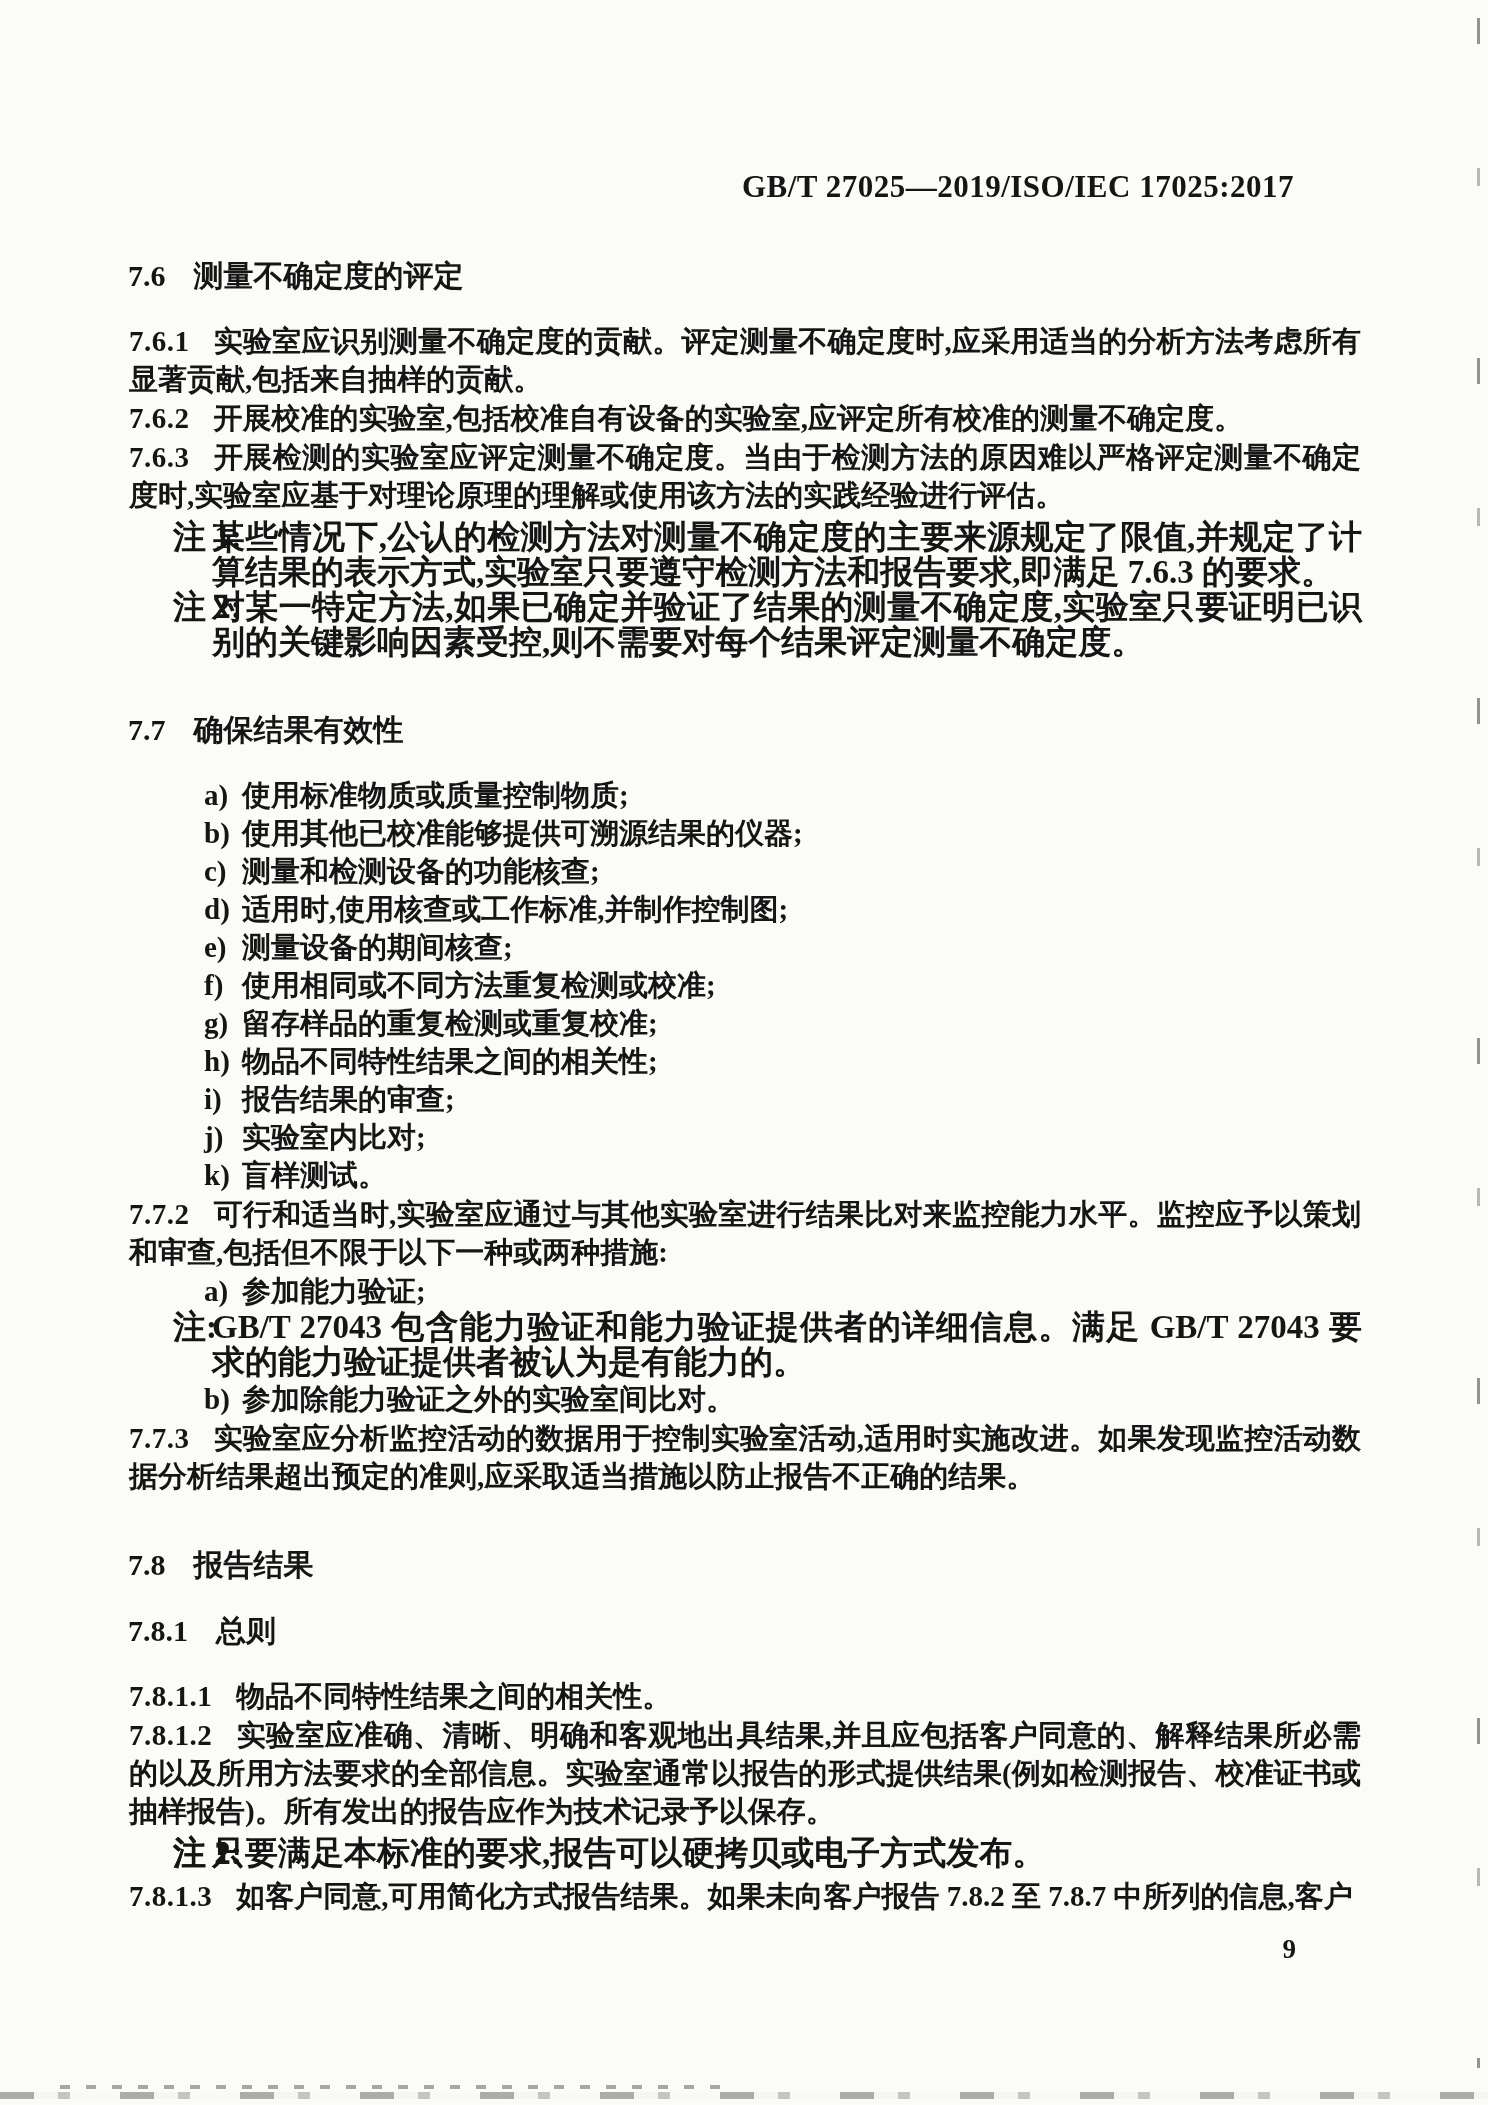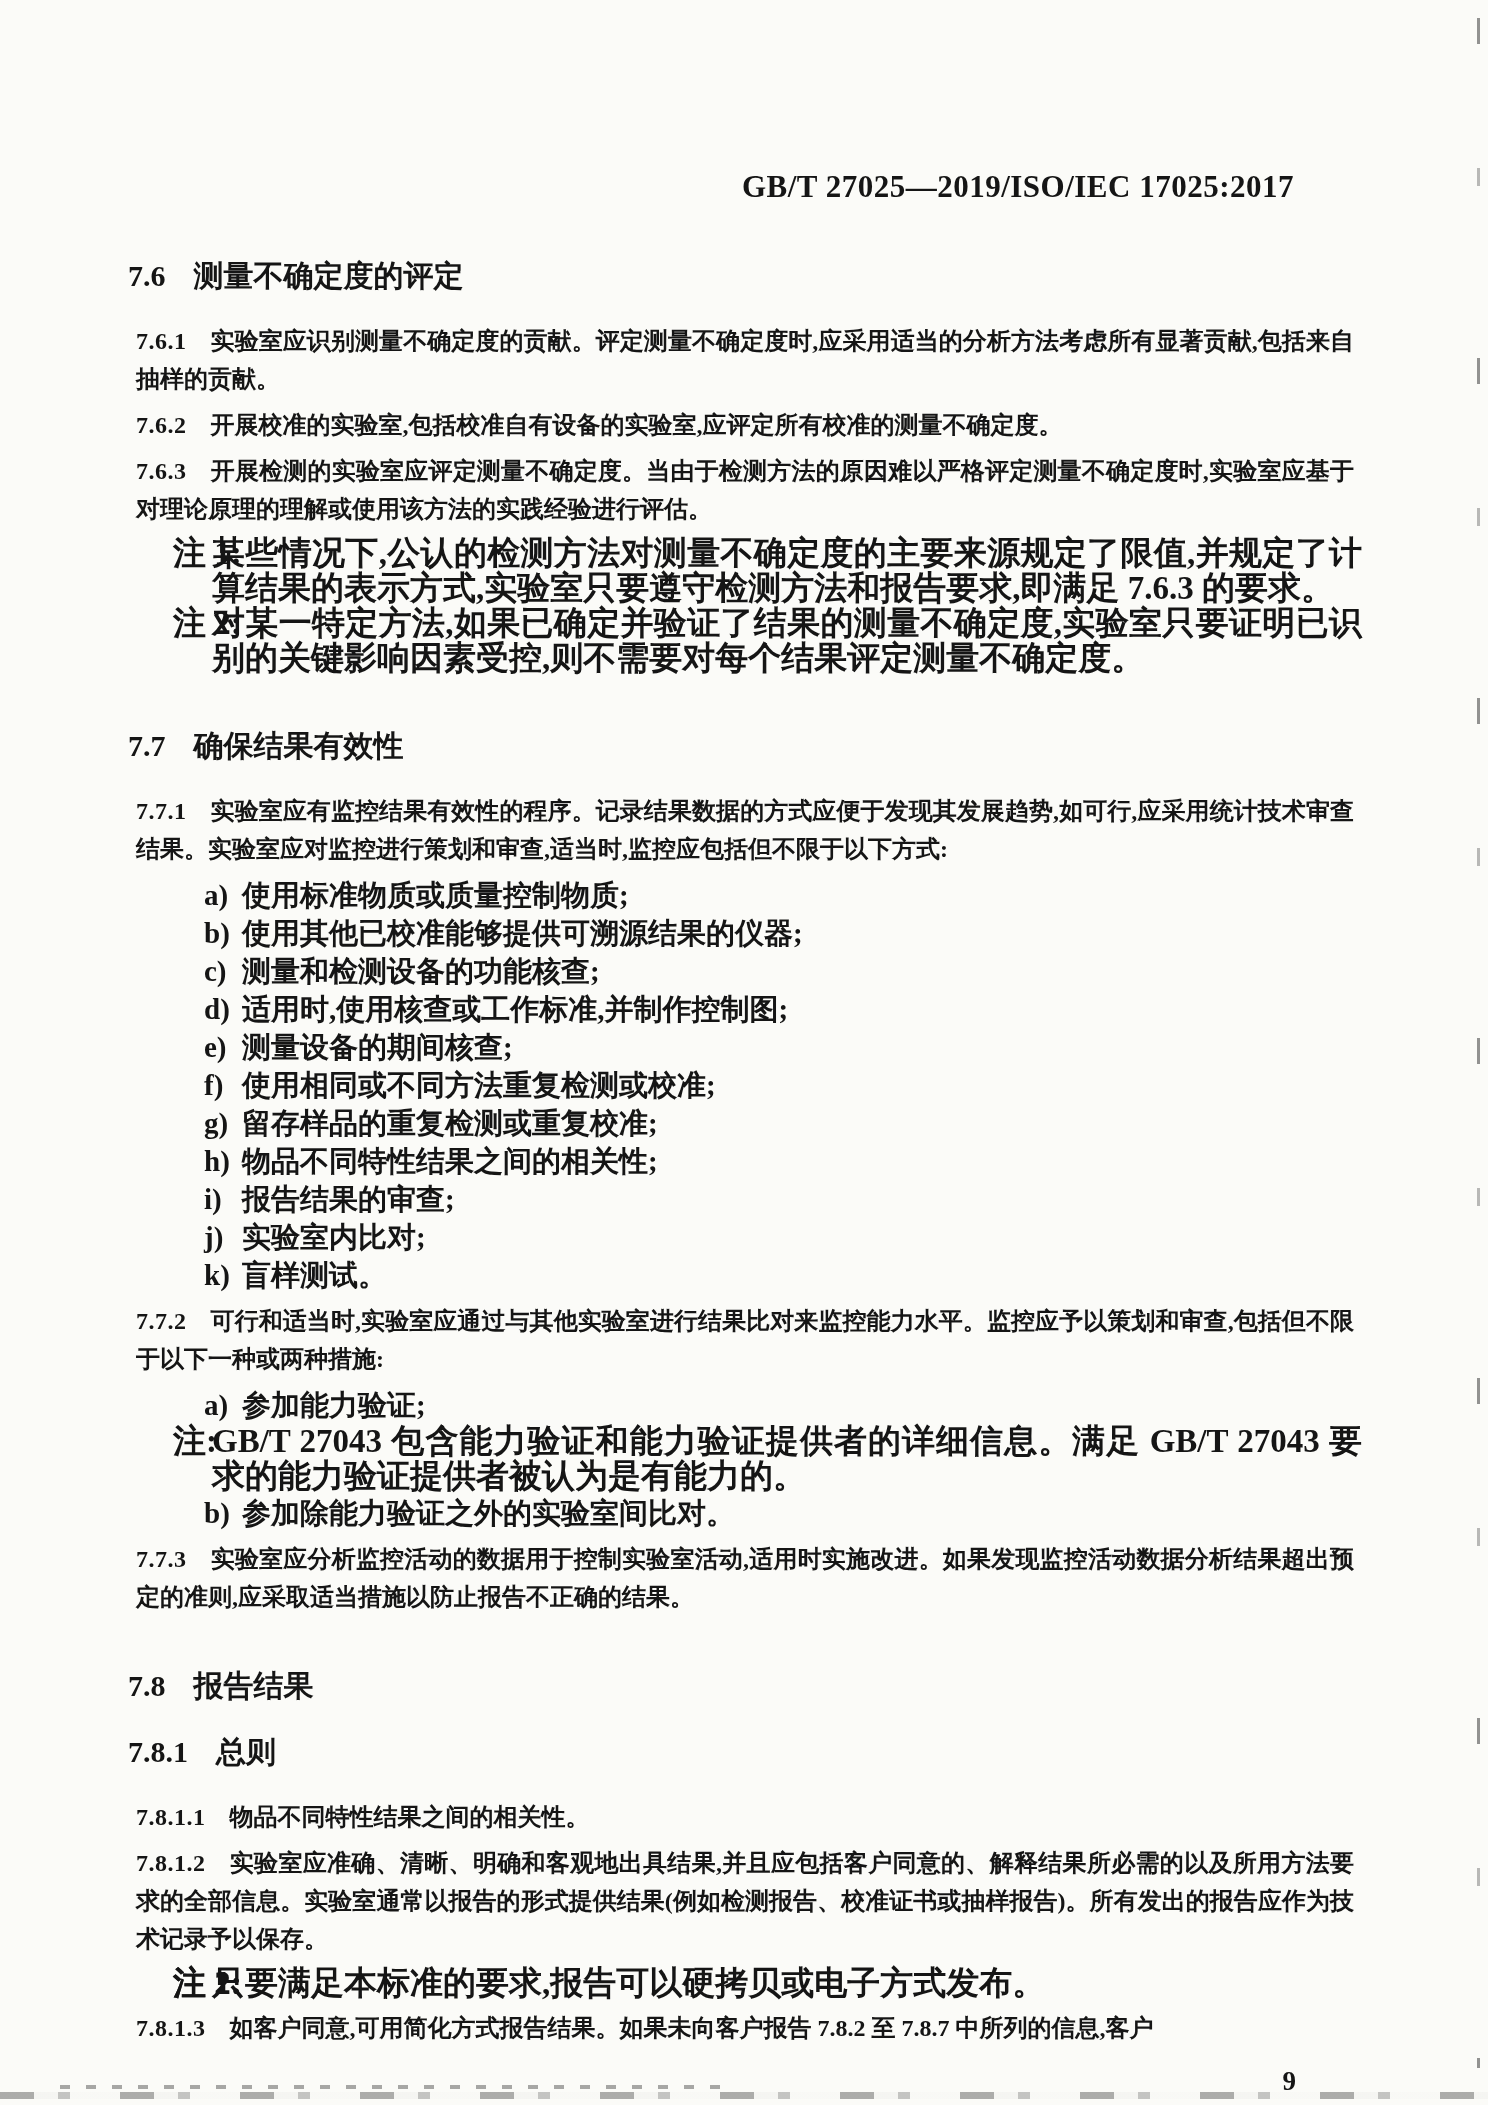--- a/index.html
+++ b/index.html
@@ -29,24 +29,24 @@
     letter-spacing: 0.5px;
   }
   .sec-h {
     margin: 50px 0 26px 0;
     font-size: 30px;
     line-height: 40px;
     font-weight: 700;
   }
   .sec-h .num { margin-right: 28px; }
   .para {
-    font-size: 24px;
+    font-size: 29px;
     line-height: 38px;
     text-align: justify;
-    margin: 8px;
+    margin: 1px;
   }
   .para .num {
     font-weight: 700;
     margin-right: 24px;
     letter-spacing: 0.5px;
   }
   .notes { margin: 6px 0 6px 0; }
   .note {
     position: relative;
     padding-left: 84px;
@@ -149,23 +149,20 @@
     </div>
     <div class="note">
       <span class="note-label">注 2:</span><span>对某一特定方法,如果已确定并验证了结果的测量不确定度,实验室只要证明已识别的关键影响因素受控,则不需要对每个结果评定测量不确定度。</span>
     </div>
   </div>
 
   <div class="sec-h">
     <span class="num">7.7</span><span>确保结果有效性</span>
   </div>
 
-  <p class="para">
-    <span class="num">7.7.1</span><span>实验室应有监控结果有效性的程序。记录结果数据的方式应便于发现其发展趋势,如可行,应采用统计技术审查结果。实验室应对监控进行策划和审查,适当时,监控应包括但不限于以下方式:</span>
-  </p>
 
   <div class="list">
     <div class="li">
       <span class="li-label">a)</span><span>使用标准物质或质量控制物质;</span>
     </div>
     <div class="li">
       <span class="li-label">b)</span><span>使用其他已校准能够提供可溯源结果的仪器;</span>
     </div>
     <div class="li">
       <span class="li-label">c)</span><span>测量和检测设备的功能核查;</span>

